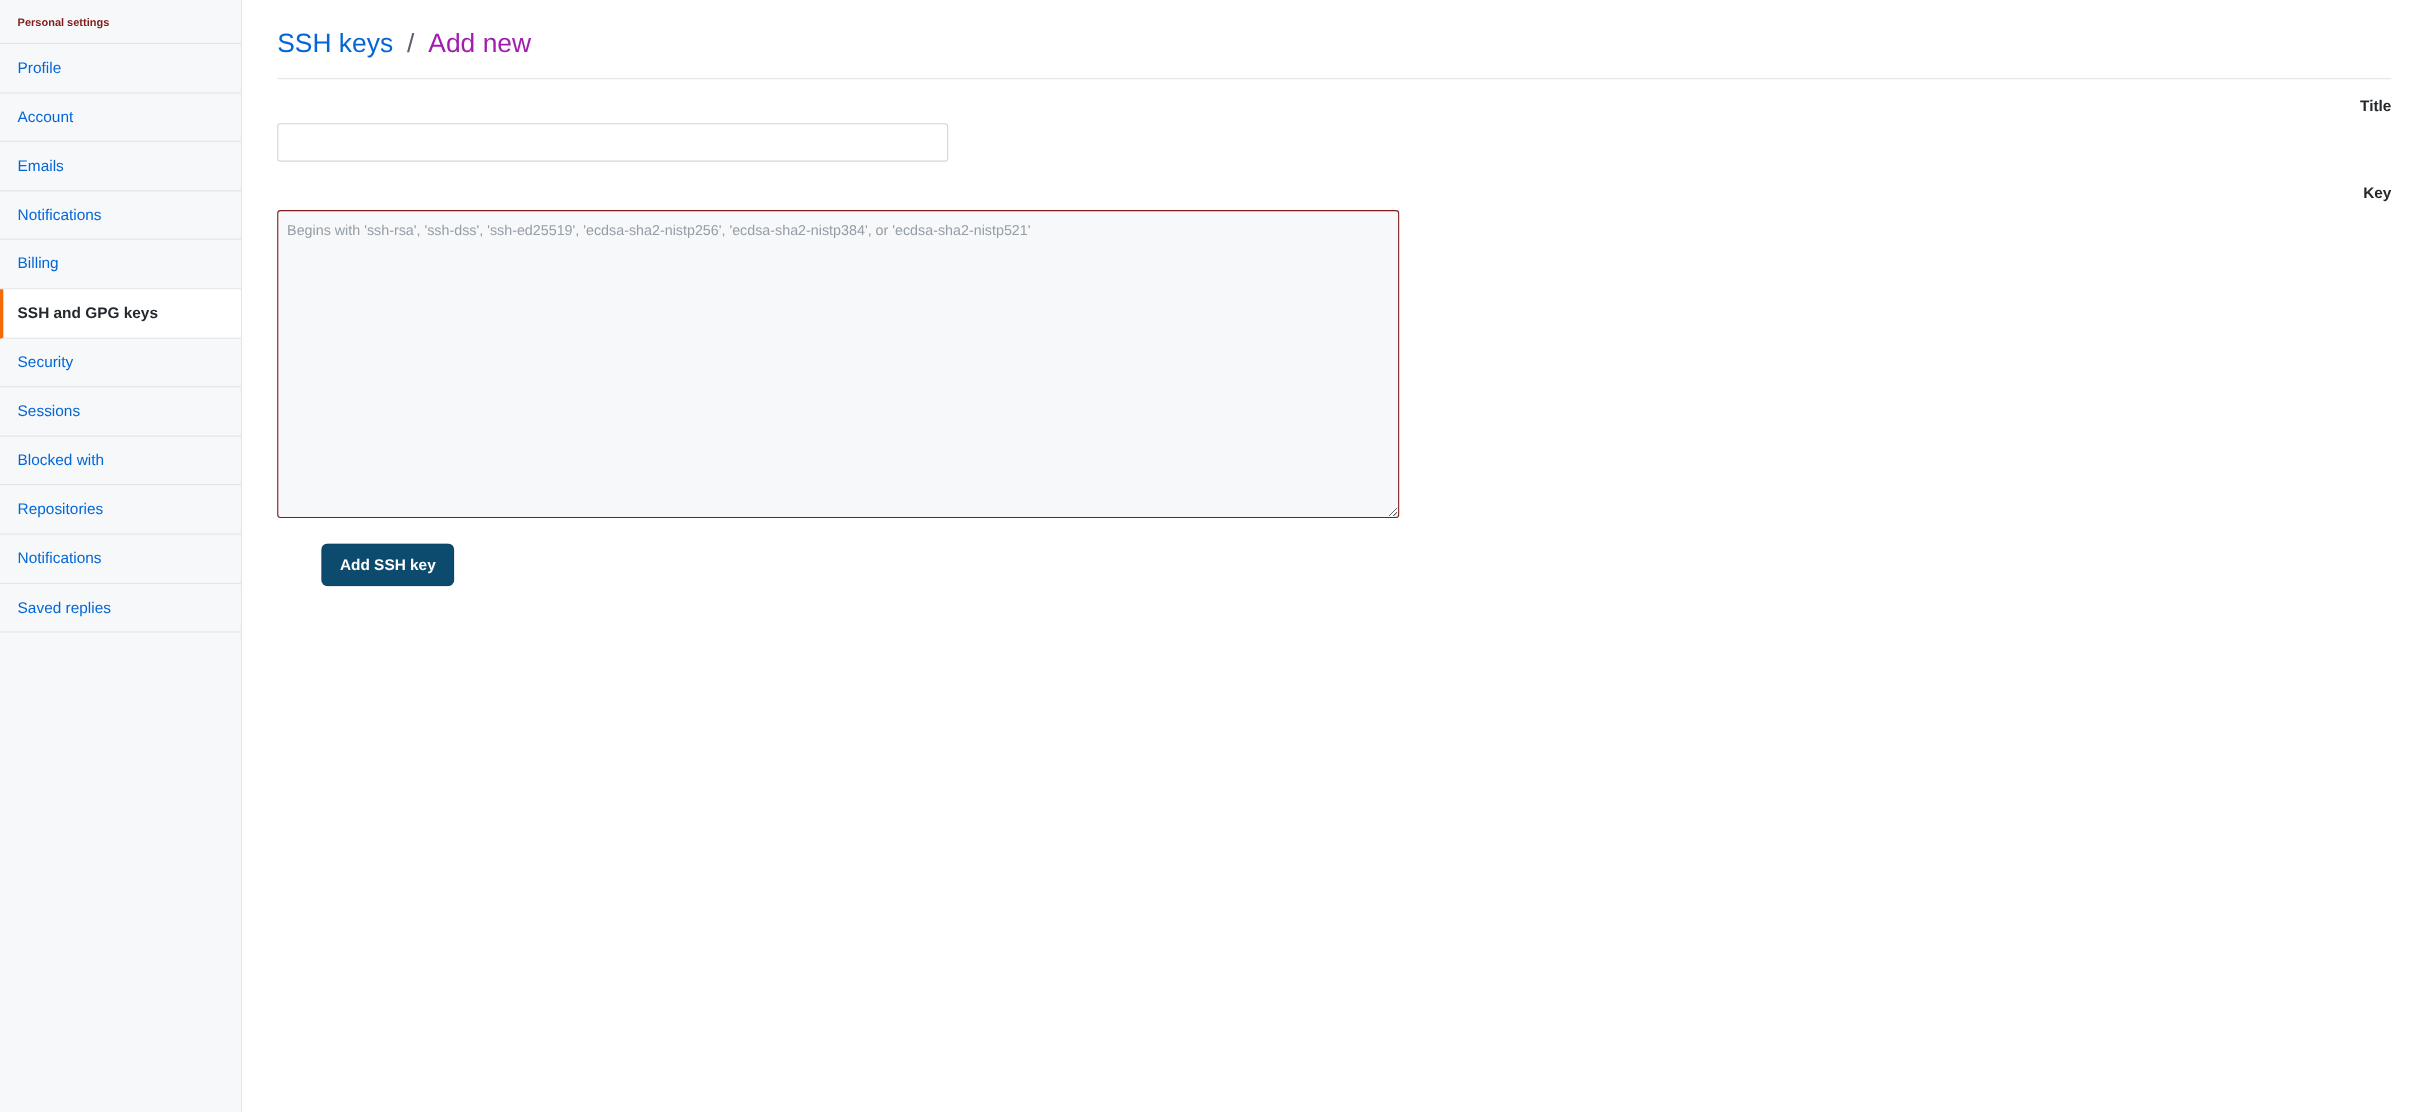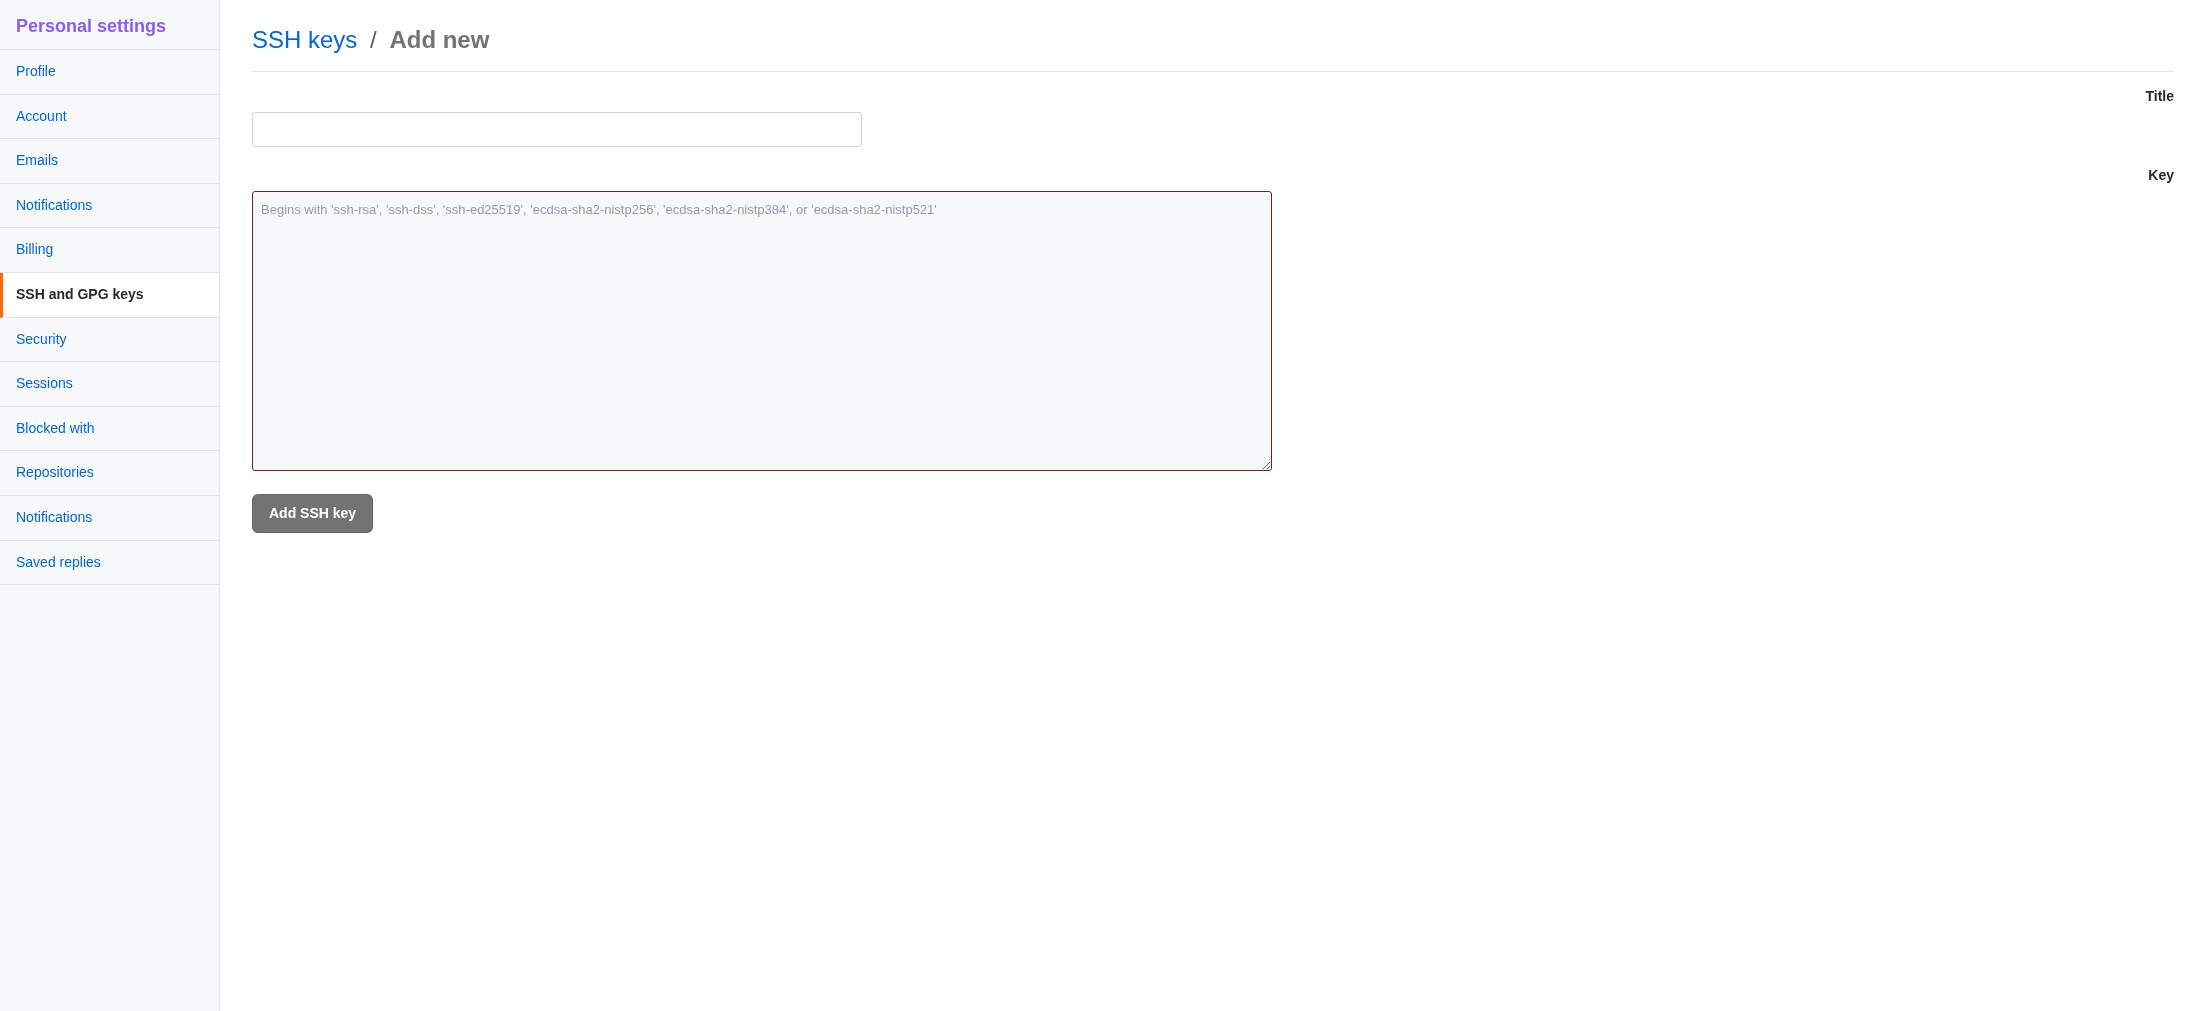--- a/index.html
+++ b/index.html
@@ -20,22 +20,22 @@
     .sidebar {
       width: 220px;
       min-width: 220px;
       border-right: 1px solid #e1e4e8;
       padding: 0;
       background: #f6f8fa;
     }
 
     .sidebar-header {
       padding: 16px 16px 12px 16px;
-      font-size: 18px;
-      color: #8b5cf6;
+      font-size: 10px;
+      color: #7f1d1d;
       font-weight: 600;
       border-bottom: 1px solid #e1e4e8;
     }
 
     .sidebar-nav {
       list-style: none;
     }
 
     .sidebar-nav li {
       border-bottom: 1px solid #e1e4e8;
@@ -84,22 +84,22 @@
       color: #0366d6;
       font-weight: 300;
     }
 
     .page-title .separator {
       color: #586069;
       margin: 0 6px;
     }
 
     .page-title .subtitle {
-      color: #737373;
-      font-weight: 700;
+      color: #a21caf;
+      font-weight: 400;
     }
 
     .form-group {
       margin-bottom: 20px;
     }
 
     .form-label {
       display: block;
       font-size: 14px;
       font-weight: 600;
@@ -141,27 +141,28 @@
       color: #959da5;
       font-family: -apple-system, BlinkMacSystemFont, "Segoe UI", Helvetica, Arial, sans-serif;
     }
 
     .btn-green {
       display: inline-block;
       padding: 8px 16px;
       font-size: 14px;
       font-weight: 600;
       color: #fff;
-      background-color: #737373;
+      background-color: #0c4a6e;
       border: 1px solid rgba(27, 31, 35, 0.15);
       border-radius: 6px;
       cursor: pointer;
       text-align: right;
       white-space: nowrap;
       line-height: 1.5;
+      margin-left: 40px;
     }
 
     .title-input-wrapper {
       max-width: 610px;
     }
 
     .title-input-wrapper .form-input {
       max-width: 100%;
       width: 100%;
     }

